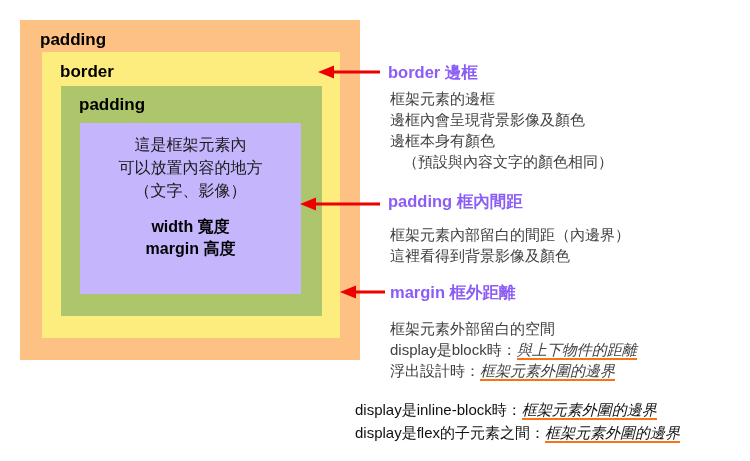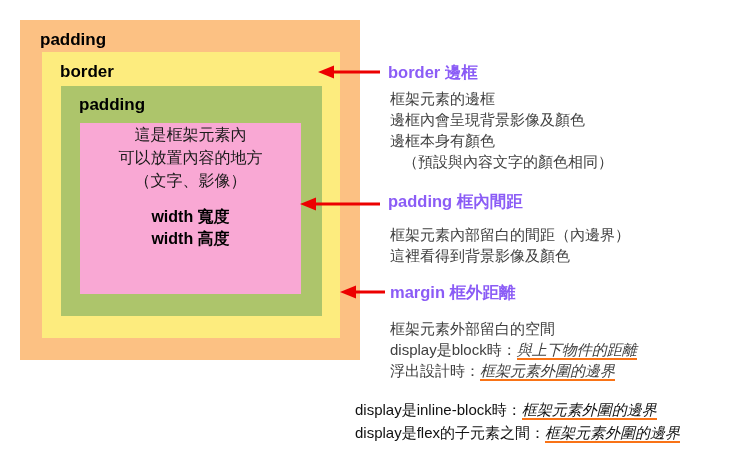--- a/index.html
+++ b/index.html
@@ -56,25 +56,26 @@
   }
   #padding-label { position: absolute; left: 18px; top: 10px; }
 
   #content-box {
     position: absolute;
     left: 19px;
     top: 37px;
     width: 221px;
     height: 171px;
     box-sizing: border-box;
-    background: #f9a8d4;
+    background: #c4b5fd;
     display: flex;
     flex-direction: column;
     align-items: center;
     justify-content: flex-start;
+    padding-top: 10px;
   }
   .content-line {
     font-size: 16px;
     color: #1a1a1a;
     line-height: 1.45;
     text-align: center;
     white-space: nowrap;
   }
   .content-line.bold {
     font-weight: bold;
@@ -140,21 +141,21 @@
     <div id="padding-box">
 
       <div class="box-label" id="padding-label">padding</div>
 
       <div id="content-box">
         <div class="content-line">這是框架元素內</div>
         <div class="content-line">可以放置內容的地方</div>
         <div class="content-line">（文字、影像）</div>
         <div class="content-gap"></div>
         <div class="content-line bold">width 寬度</div>
-        <div class="content-line bold">width 高度</div>
+        <div class="content-line bold">margin 高度</div>
       </div>
 
     </div>
   </div>
 </div>
 
 <div class="arrow" style="left:318px; top:65px; width:62px;">
   <svg width="62" height="14" viewBox="0 0 62 14">
     <line x1="62" y1="7" x2="14" y2="7" stroke="#ec0000" stroke-width="3"></line>
     <polygon points="0,7 16,0.5 16,13.5" fill="#ec0000"></polygon>

